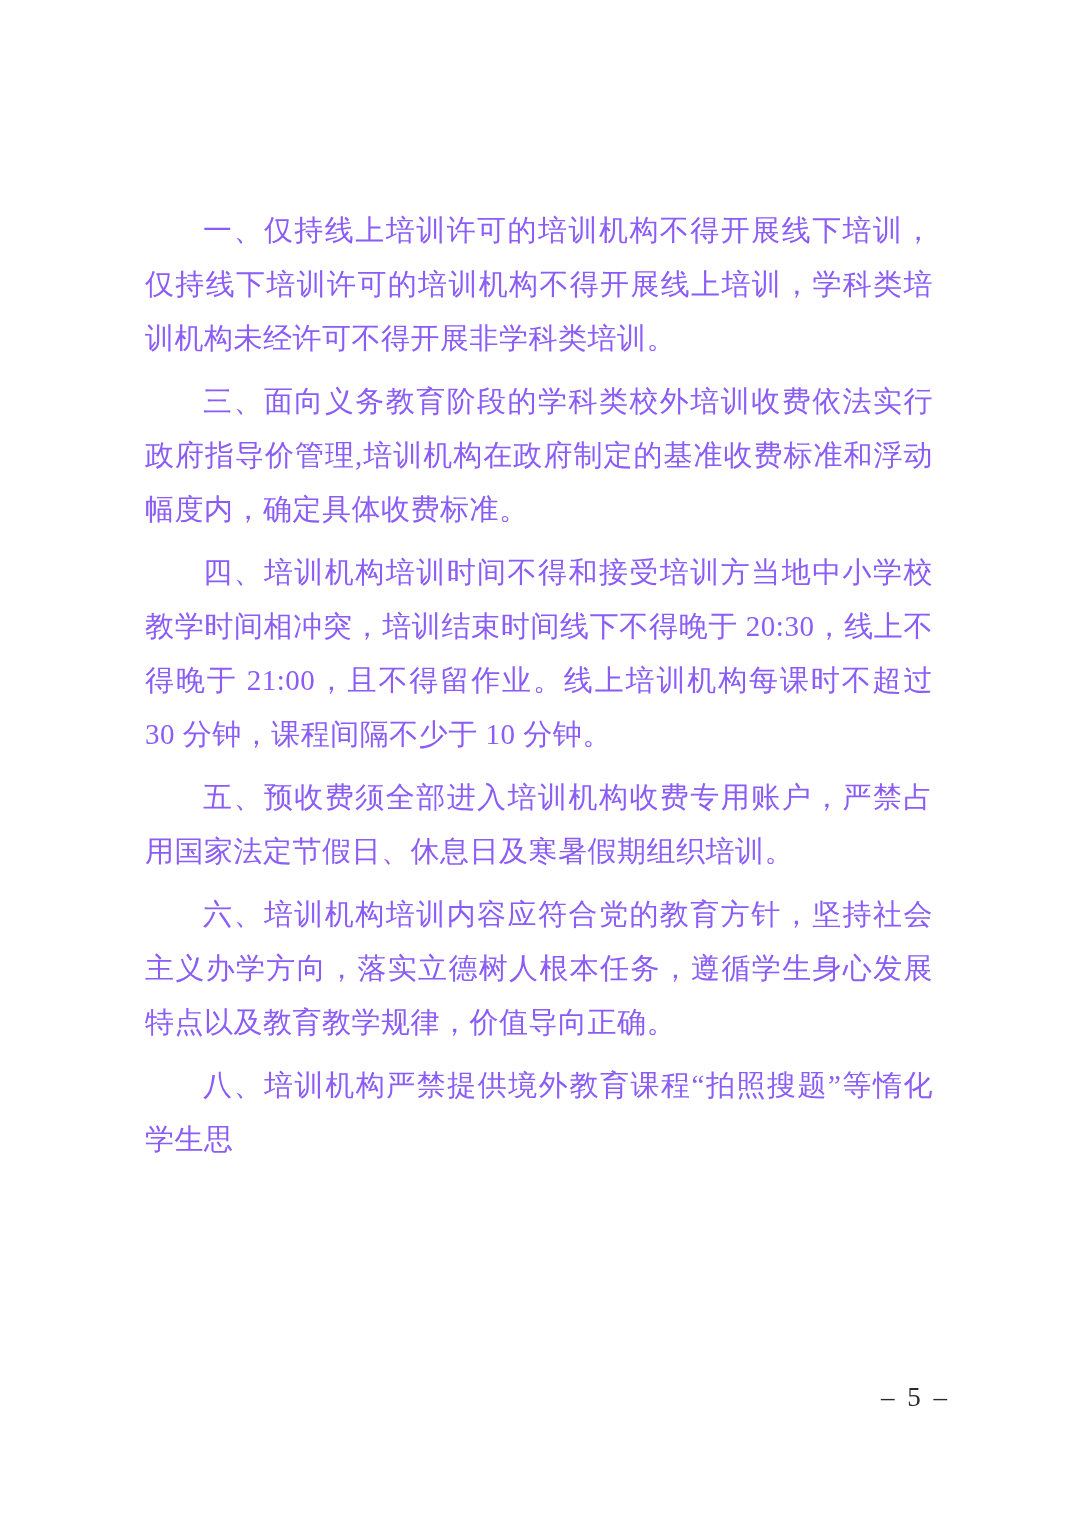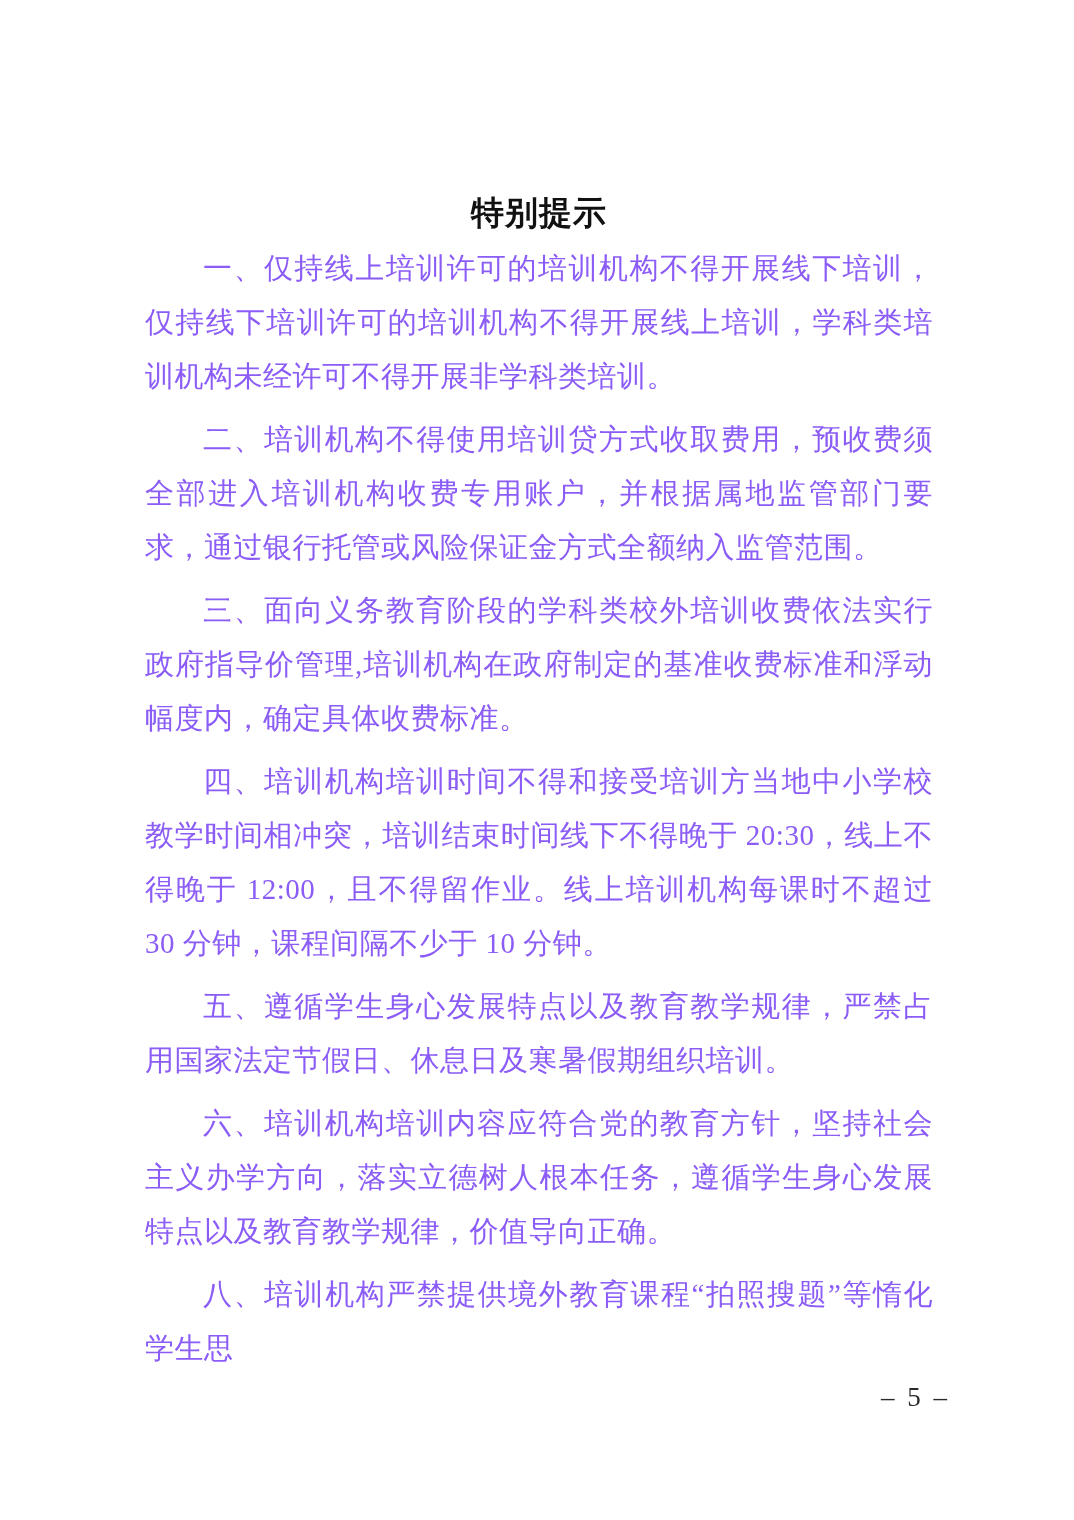--- a/index.html
+++ b/index.html
@@ -50,23 +50,21 @@
     color: #2a2a2a;
     letter-spacing: 3px;
     white-space: nowrap;
   }
 </style>
 </head>
 <body>
 
 <div class="page">
   <div class="content">
-    <h1 class="doc-title">特别提示</h1>
     <p class="para">一、仅持线上培训许可的培训机构不得开展线下培训，仅持线下培训许可的培训机构不得开展线上培训，学科类培训机构未经许可不得开展非学科类培训。</p>
-    <p class="para">二、培训机构不得使用培训贷方式收取费用，预收费须全部进入培训机构收费专用账户，并根据属地监管部门要求，通过银行托管或风险保证金方式全额纳入监管范围。</p>
     <p class="para">三、面向义务教育阶段的学科类校外培训收费依法实行政府指导价管理,培训机构在政府制定的基准收费标准和浮动幅度内，确定具体收费标准。</p>
-    <p class="para">四、培训机构培训时间不得和接受培训方当地中小学校教学时间相冲突，培训结束时间线下不得晚于 20:30，线上不得晚于 12:00，且不得留作业。线上培训机构每课时不超过 30 分钟，课程间隔不少于 10 分钟。</p>
-    <p class="para">五、遵循学生身心发展特点以及教育教学规律，严禁占用国家法定节假日、休息日及寒暑假期组织培训。</p>
+    <p class="para">四、培训机构培训时间不得和接受培训方当地中小学校教学时间相冲突，培训结束时间线下不得晚于 20:30，线上不得晚于 21:00，且不得留作业。线上培训机构每课时不超过 30 分钟，课程间隔不少于 10 分钟。</p>
+    <p class="para">五、预收费须全部进入培训机构收费专用账户，严禁占用国家法定节假日、休息日及寒暑假期组织培训。</p>
     <p class="para">六、培训机构培训内容应符合党的教育方针，坚持社会主义办学方向，落实立德树人根本任务，遵循学生身心发展特点以及教育教学规律，价值导向正确。</p>
     <p class="para">八、培训机构严禁提供境外教育课程“拍照搜题”等惰化学生思</p>
   </div>
   <div class="page-number">– 5 –</div>
 </div>
 
 </body></html>

